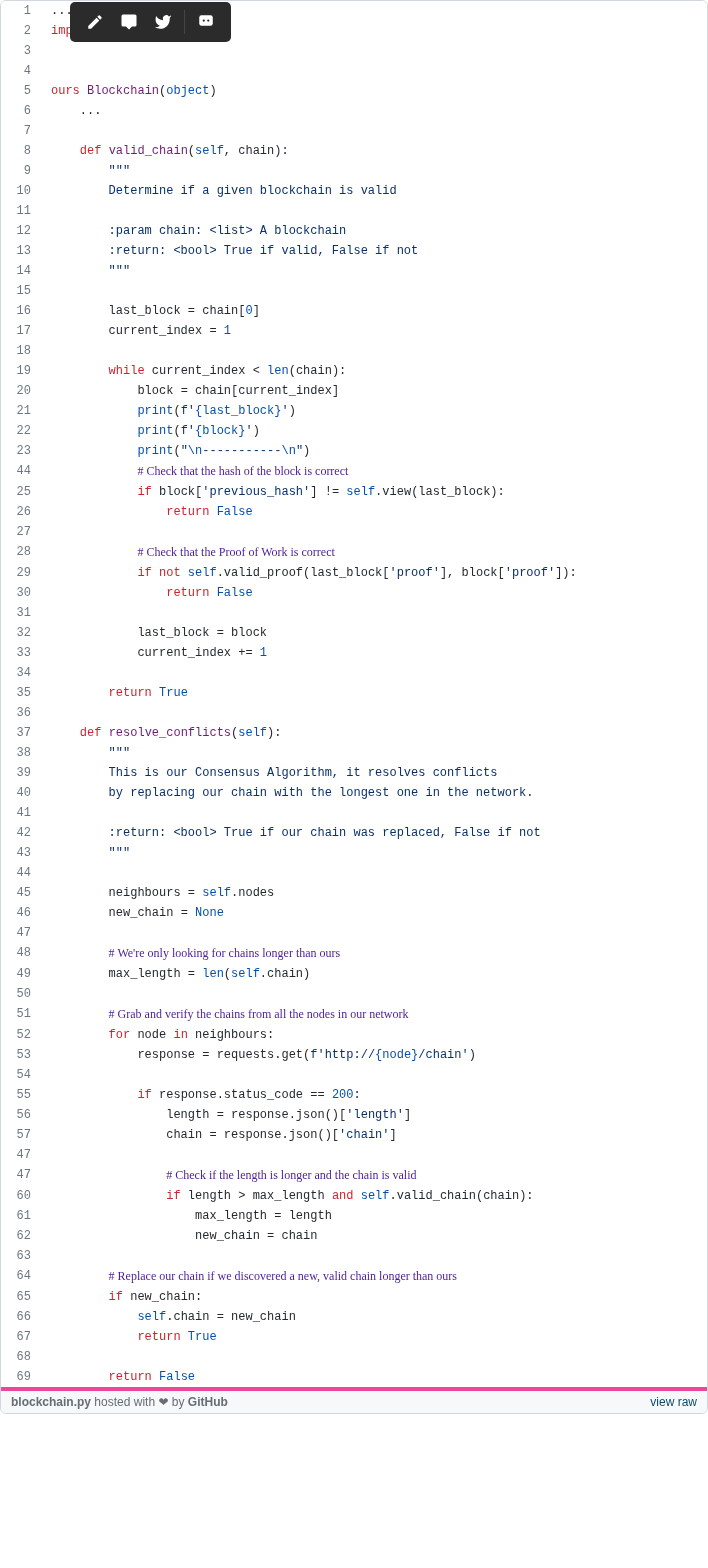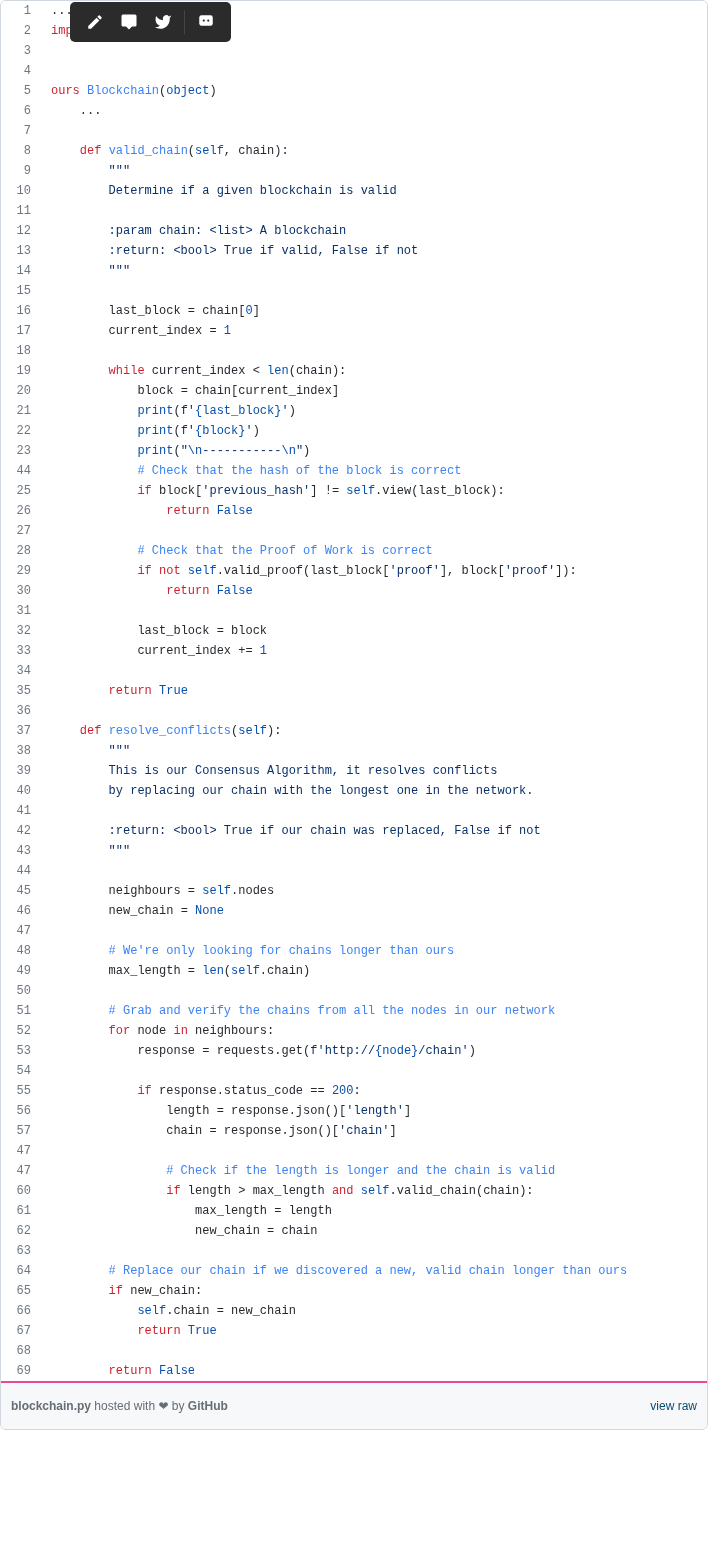--- a/index.html
+++ b/index.html
@@ -8,28 +8,28 @@
   .toolbar .icon-btn { color: #fff; width: 34px; height: 40px; display: flex; align-items: center; justify-content: center; cursor: pointer; }
   .toolbar .sep { width: 1px; height: 24px; background: #444; margin: 0 4px; }
   .toolbar svg { width: 18px; height: 18px; fill: #fff; }
   .gist-container { border: 1px solid #d0d7de; border-radius: 6px; margin: 0; overflow: hidden; }
   .code-area { background: #fff; }
   .code-table { width: 100%; border-collapse: collapse; font-family: SFMono-Regular, Consolas, "Liberation Mono", Menlo, monospace; font-size: 12px; line-height: 20px; }
   .code-table td.lno { width: 40px; min-width: 40px; text-align: right; padding: 0 10px; color: #6e7781; user-select: none; vertical-align: top; font-size: 12px; }
   .code-table td.code { padding: 0 10px; white-space: pre; color: #24292f; }
   .k { color: #cf222e; }
   .n { color: #24292f; }
-  .f { color: #3b82f6; }
+  .f { color: #701a75; }
   .b { color: #0550ae; }
   .s { color: #0a3069; }
   .o { color: #24292f; }
-  .c { color: #3b82f6; }
+  .c { color: #4c1d95; font-family: Liberation Serif, serif; }
   .num { color: #0550ae; }
   .d { color: #0a3069; }
-  .footer { background: #f6f8fa; border-top: 2px solid #ec4899; padding: 16px 10px; font-size: 12px; color: #656d76; display: flex; justify-content: space-between; align-items: center; }
+  .footer { background: #f6f8fa; border-top: 4px solid #ec4899; padding: 4px 10px; font-size: 12px; color: #656d76; display: flex; justify-content: space-between; align-items: center; }
   .footer a { color: #656d76; text-decoration: none; }
   .footer .fname { font-weight: 600; color: #656d76; }
   .footer .github { font-weight: 600; color: #656d76; }
   .footer .heart { color: #656d76; }
   .footer .viewraw { color: #0c4a6e; }
 </style>
 </head>
 <body>
 
 <div class="toolbar">

